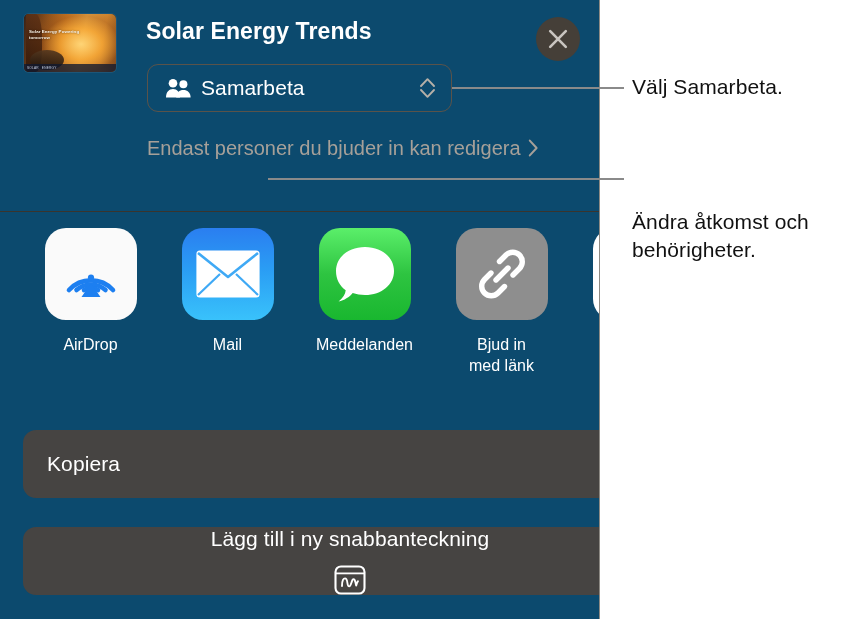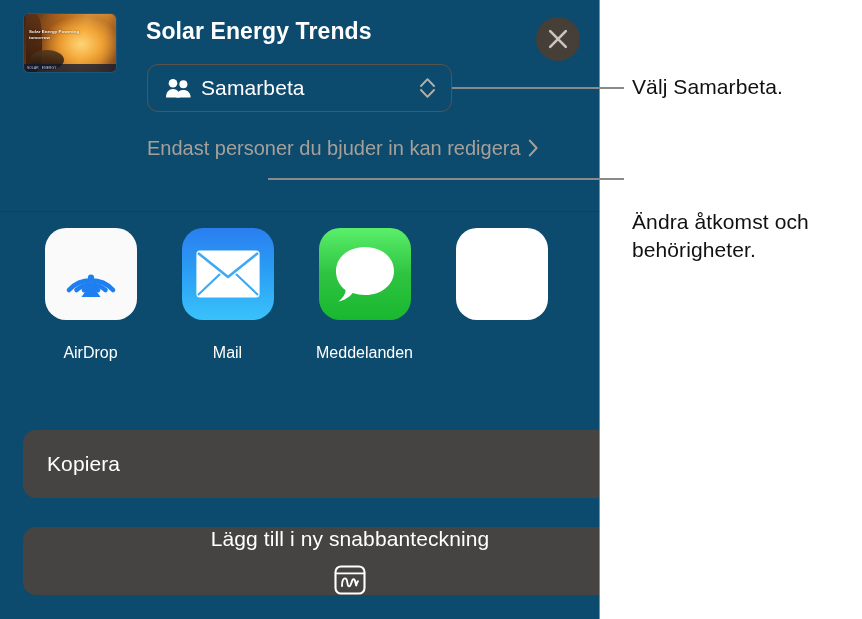--- a/index.html
+++ b/index.html
@@ -199,21 +199,21 @@
     width: 92px;
     height: 92px;
     border-radius: 21px;
     position: relative;
     overflow: hidden;
     display: flex;
     align-items: center;
     justify-content: center;
   }
   .app-label {
-    margin-top: 22px;
+    margin-top: 14px;
     font-size: 16px;
     line-height: 21px;
     color: #ffffff;
     text-align: center;
     max-width: 120px;
   }
 
   .tile-airdrop   { background: #fafafa; }
   .tile-messages  { background: linear-gradient(180deg,#5bef6a 0%, #2ec441 50%, #19b72f 100%); }
   .tile-mail      { background: linear-gradient(180deg,#2a7ef0 0%, #2a9df4 45%, #39c2fb 100%); }
@@ -345,20 +345,33 @@
 
     <div class="app-item">
       <div class="app-tile tile-messages">
         <svg width="70" height="68" viewBox="0 0 70 68">
           <path d="M35 7 C52 7 64 17.6 64 31 C64 44.4 52 55 35 55 C30.6 55 26.4 54.3 22.7 53.1 C19.4 57.2 14.2 60.5 8.6 61.5 C12.9 58.2 15.4 54.2 15.7 50.3 C9.5 45.9 6 39 6 31 C6 17.6 18 7 35 7 Z" fill="#ffffff"></path>
         </svg>
       </div>
       <div class="app-label">Meddelanden</div>
     </div>
 
+    <div class="app-item">
+      <div class="app-tile tile-link">
+        <svg width="60" height="60" viewBox="0 0 60 60">
+          <g fill="none" stroke="#ffffff" stroke-width="5.4" stroke-linecap="round">
+            <path d="M24 36 L36 24"></path>
+            <path d="M27.5 17.5 L34 11 A9.5 9.5 0 0 1 47.5 24.5 L41 31"></path>
+            <path d="M32.5 42.5 L26 49 A9.5 9.5 0 0 1 12.5 35.5 L19 29"></path>
+          </g>
+        </svg>
+      </div>
+      <div class="app-label" style="white-space: pre-line;">Bjud in
+med länk</div>
+    </div>
 
     <div class="app-item">
       <div class="app-tile tile-reminders">
         
       </div>
 
     </div>
 
   </div>
 

